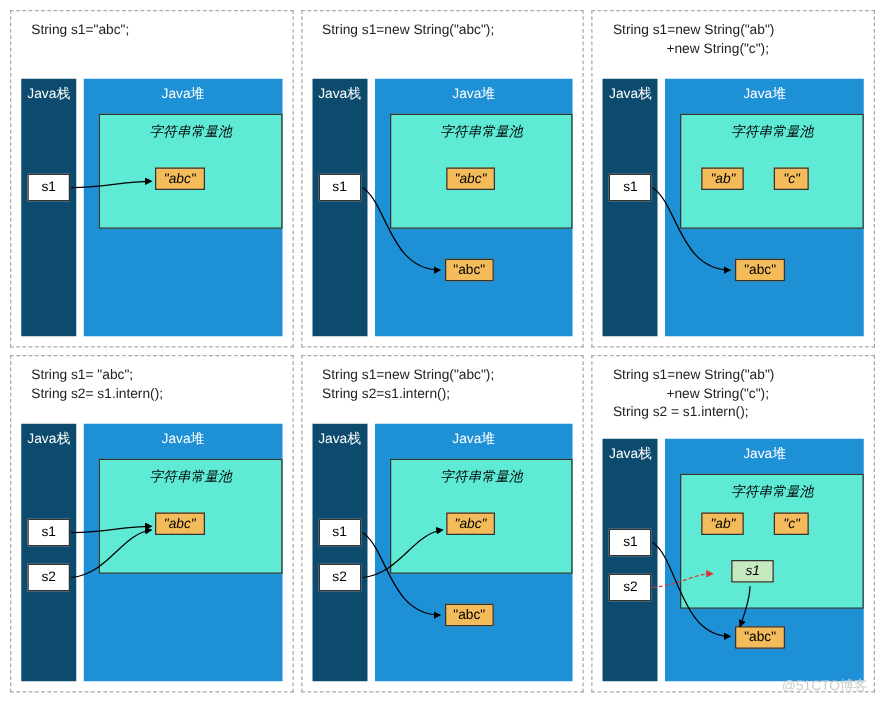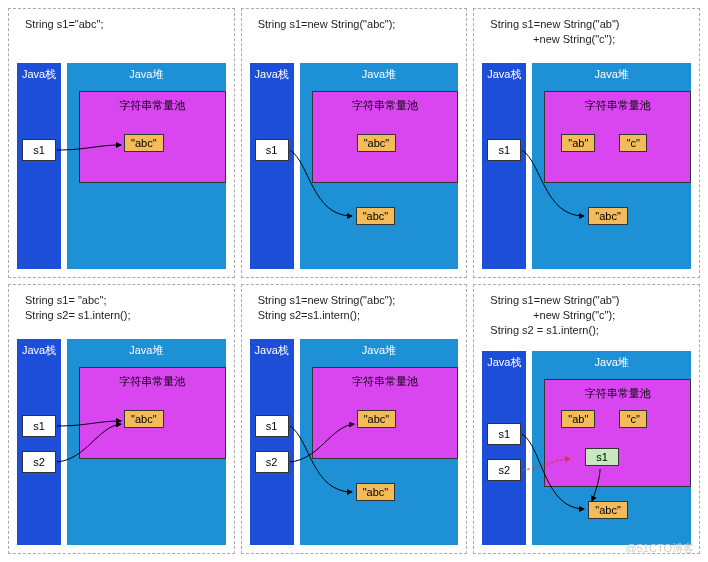--- a/index.html
+++ b/index.html
@@ -39,21 +39,21 @@
      position: absolute;
      left: 8px;
      right: 8px;
      bottom: 8px;
      top: 54px;
      display: flex;
      gap: 6px;
   }
   .stack {
      flex: 0 0 44px;
-     background: #1d4ed8;
+     background: #0c4a6e;
      position: relative;
   }
   .heap {
      flex: 1;
      background: #1e90d6;
      position: relative;
   }
   .stack-title, .heap-title {
      color: #fff;
      text-align: center;
@@ -70,22 +70,23 @@
      text-align: center;
      line-height: 20px;
      font-size: 11px;
   }
   .pool {
      position: absolute;
      left: 12px;
      right: 0;
      top: 28px;
      height: 92px;
-     background: #d946ef;
+     background: #5eead4;
      border: 1px solid #333;
+     font-style: italic;
   }
   .pool-title {
      text-align: center;
      margin-top: 6px;
      font-size: 11px;
   }
   .strbox {
      position: absolute;
      background: #f3bb5a;
      border: 1px solid #333;

